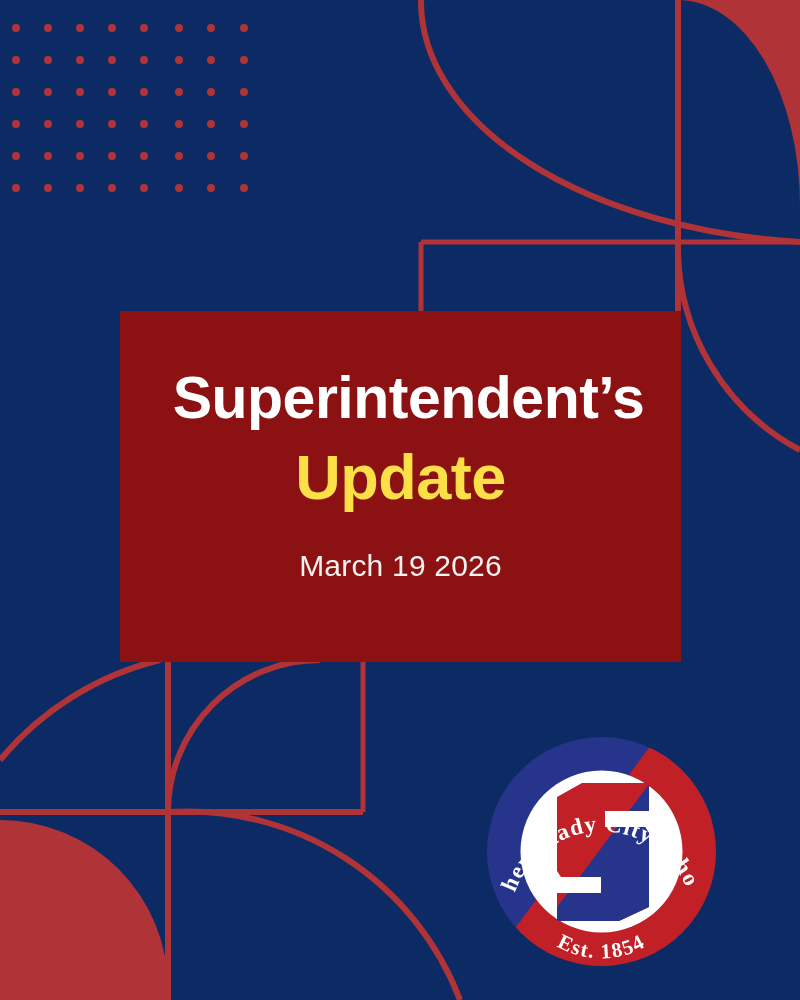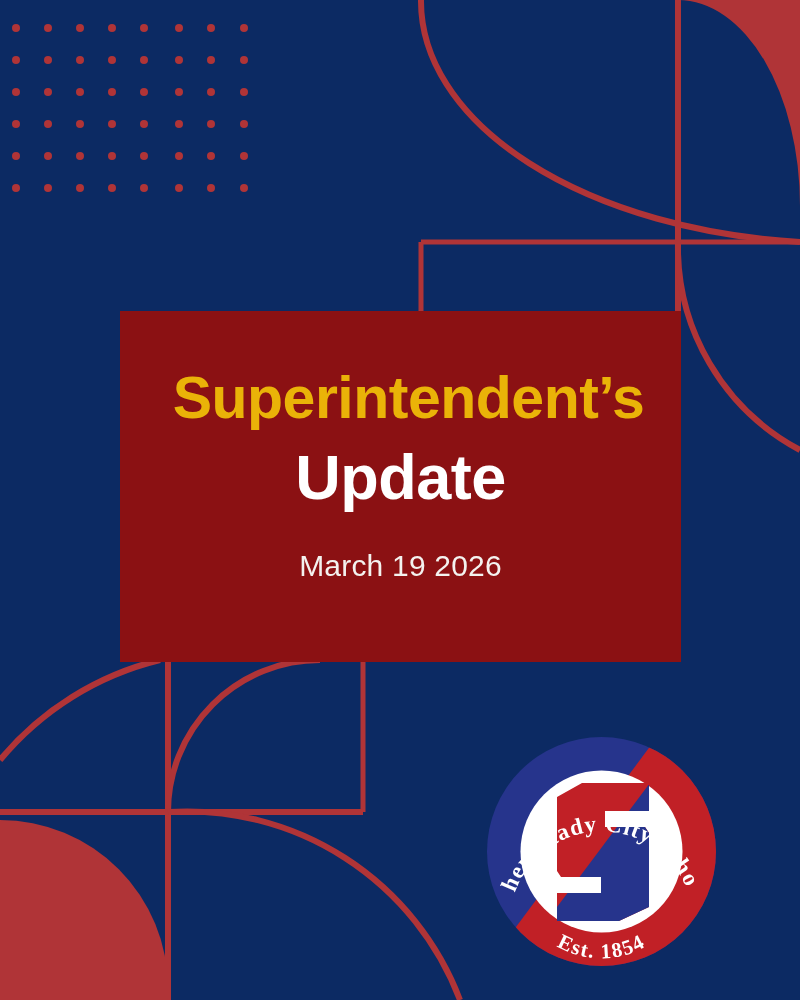--- a/index.html
+++ b/index.html
@@ -34,31 +34,31 @@
     height: 351px;
     background: #8b1113;
     display: flex;
     flex-direction: column;
     align-items: center;
     justify-content: center;
     box-sizing: border-box;
     padding: 10px 28px 22px;
   }
   .headline-line1 {
-    color: #eab308;
+    color: #ffffff;
     font-size: 59px;
     font-weight: bold;
     letter-spacing: -0.5px;
     line-height: 1.06;
     margin: 0 0 14px 16px;
     text-align: center;
     white-space: nowrap;
   }
   .headline-line2 {
-    color: #ffffff;
+    color: #fde047;
     font-size: 63px;
     font-weight: bold;
     letter-spacing: -0.5px;
     line-height: 1.06;
     margin: 0 0 26px 0;
     text-align: center;
     white-space: nowrap;
   }
   .headline-date {
     color: #f4f2ef;

